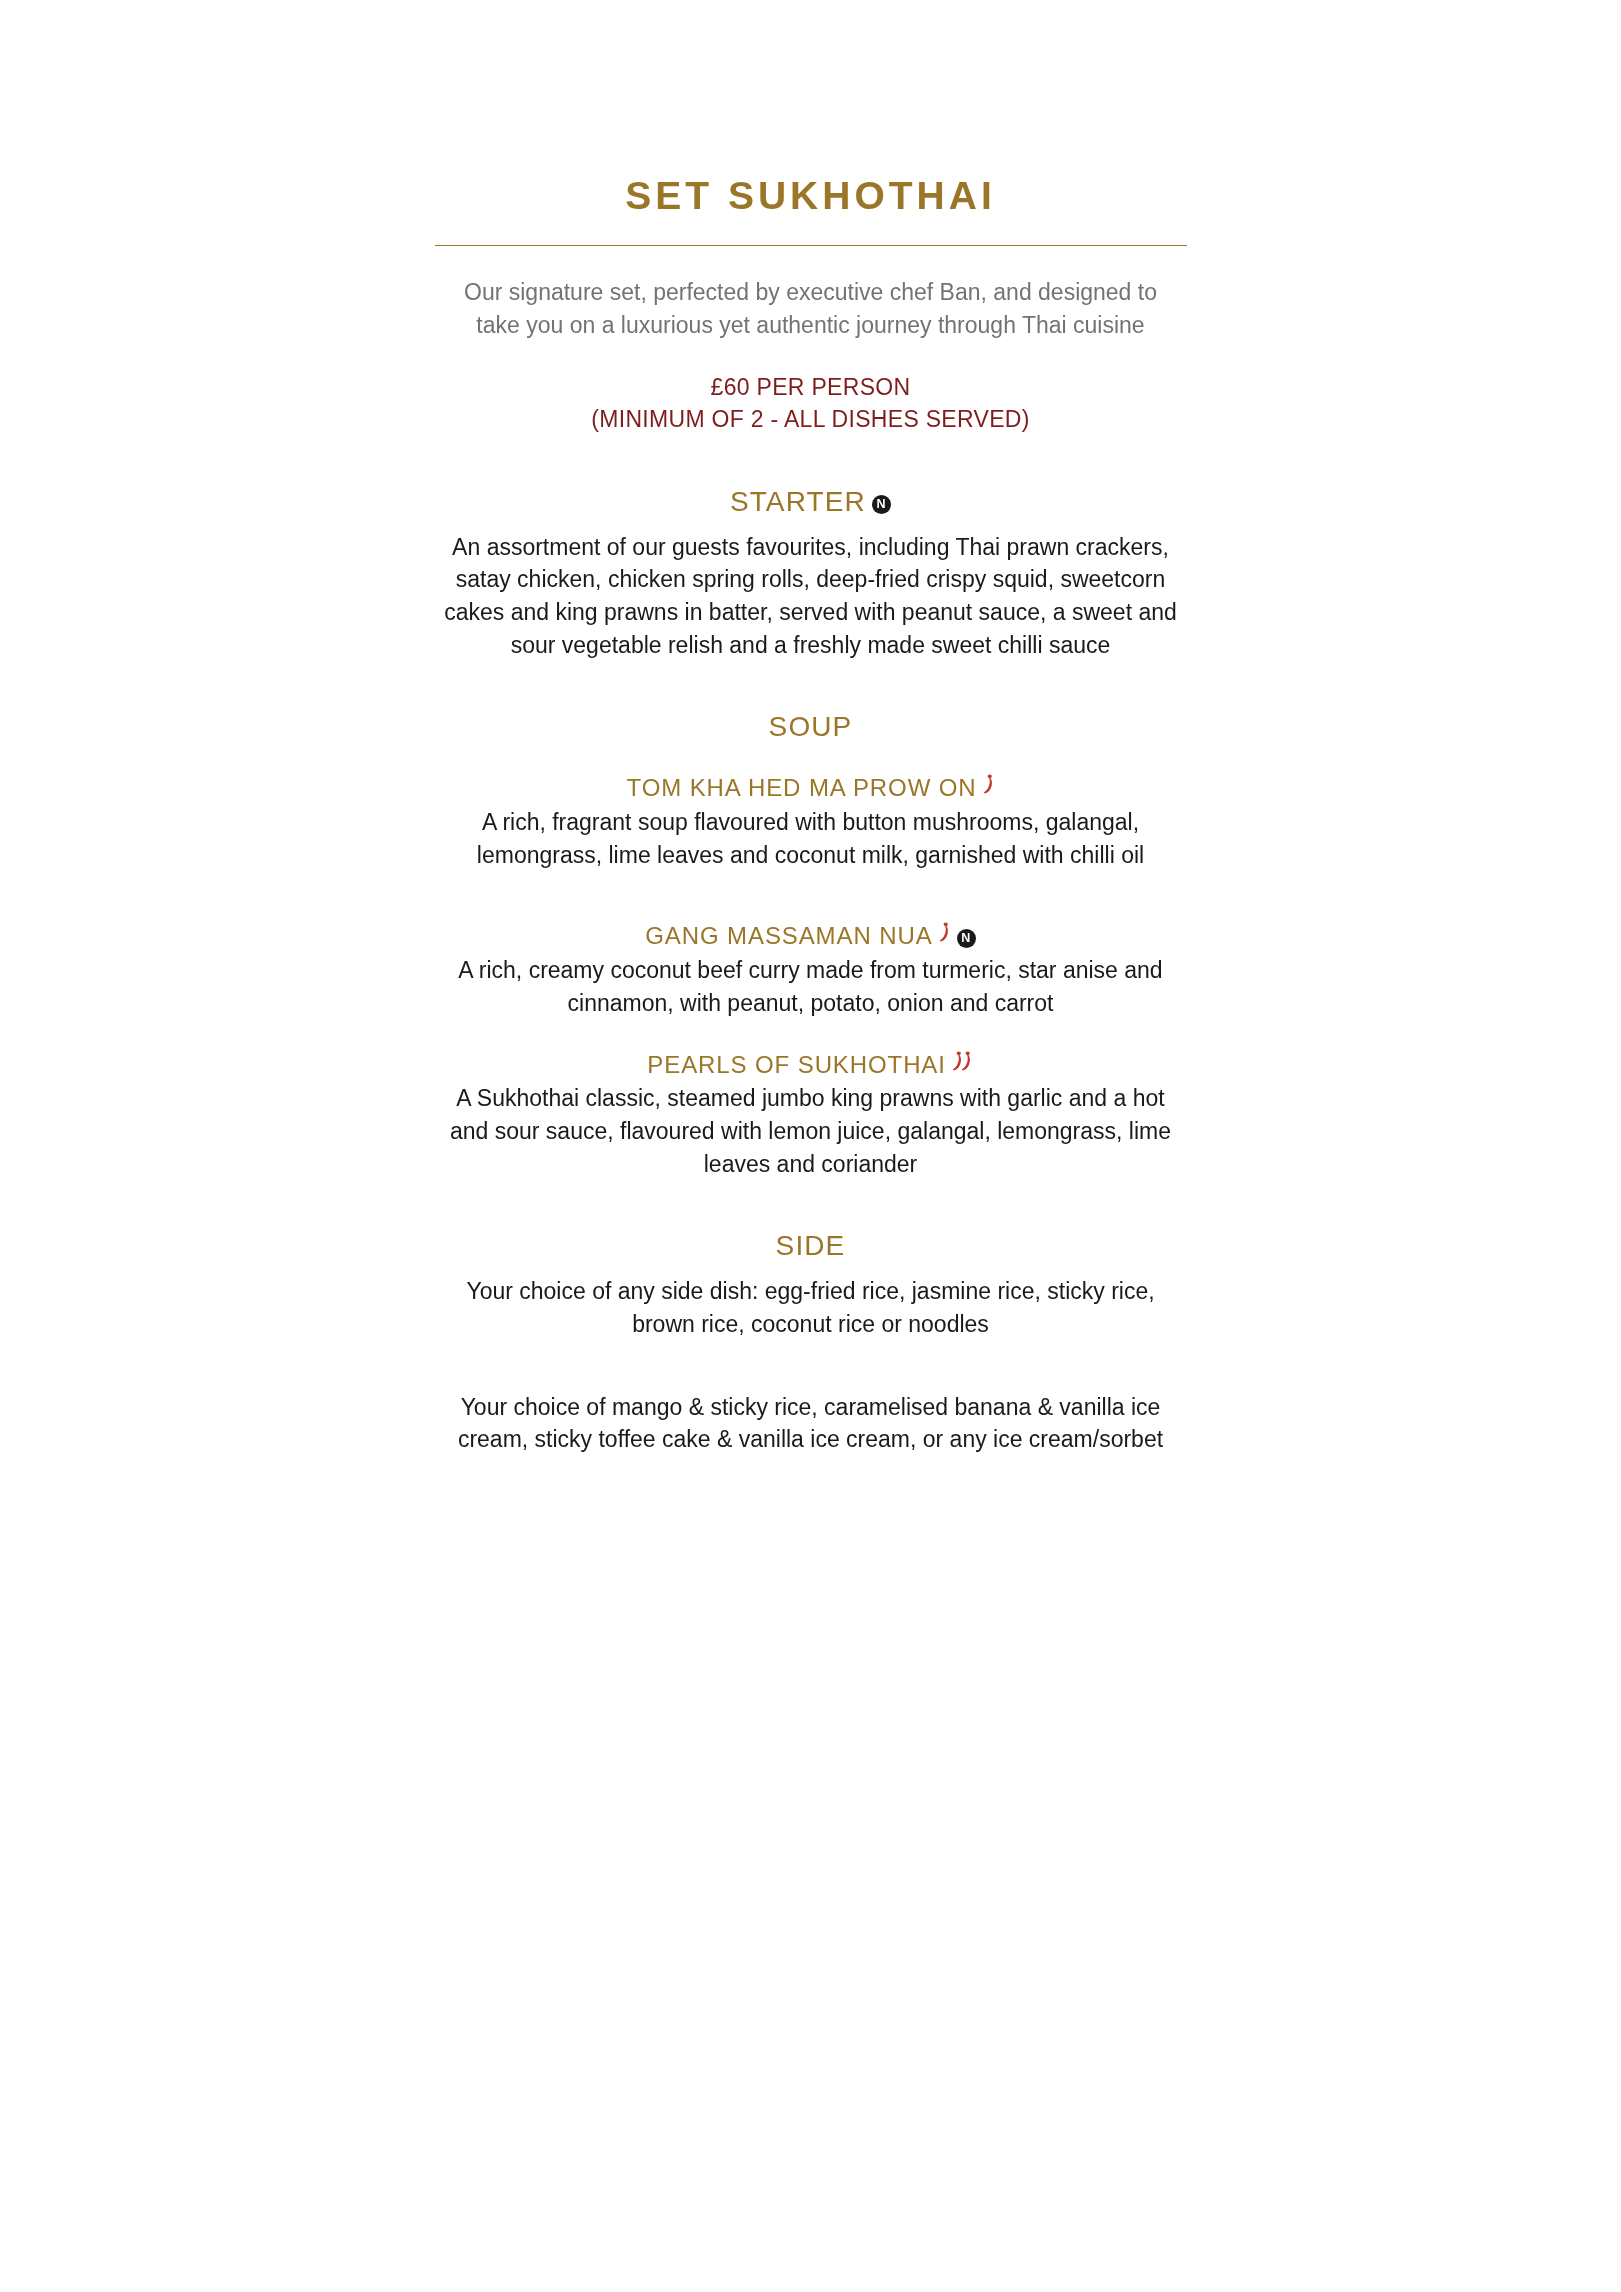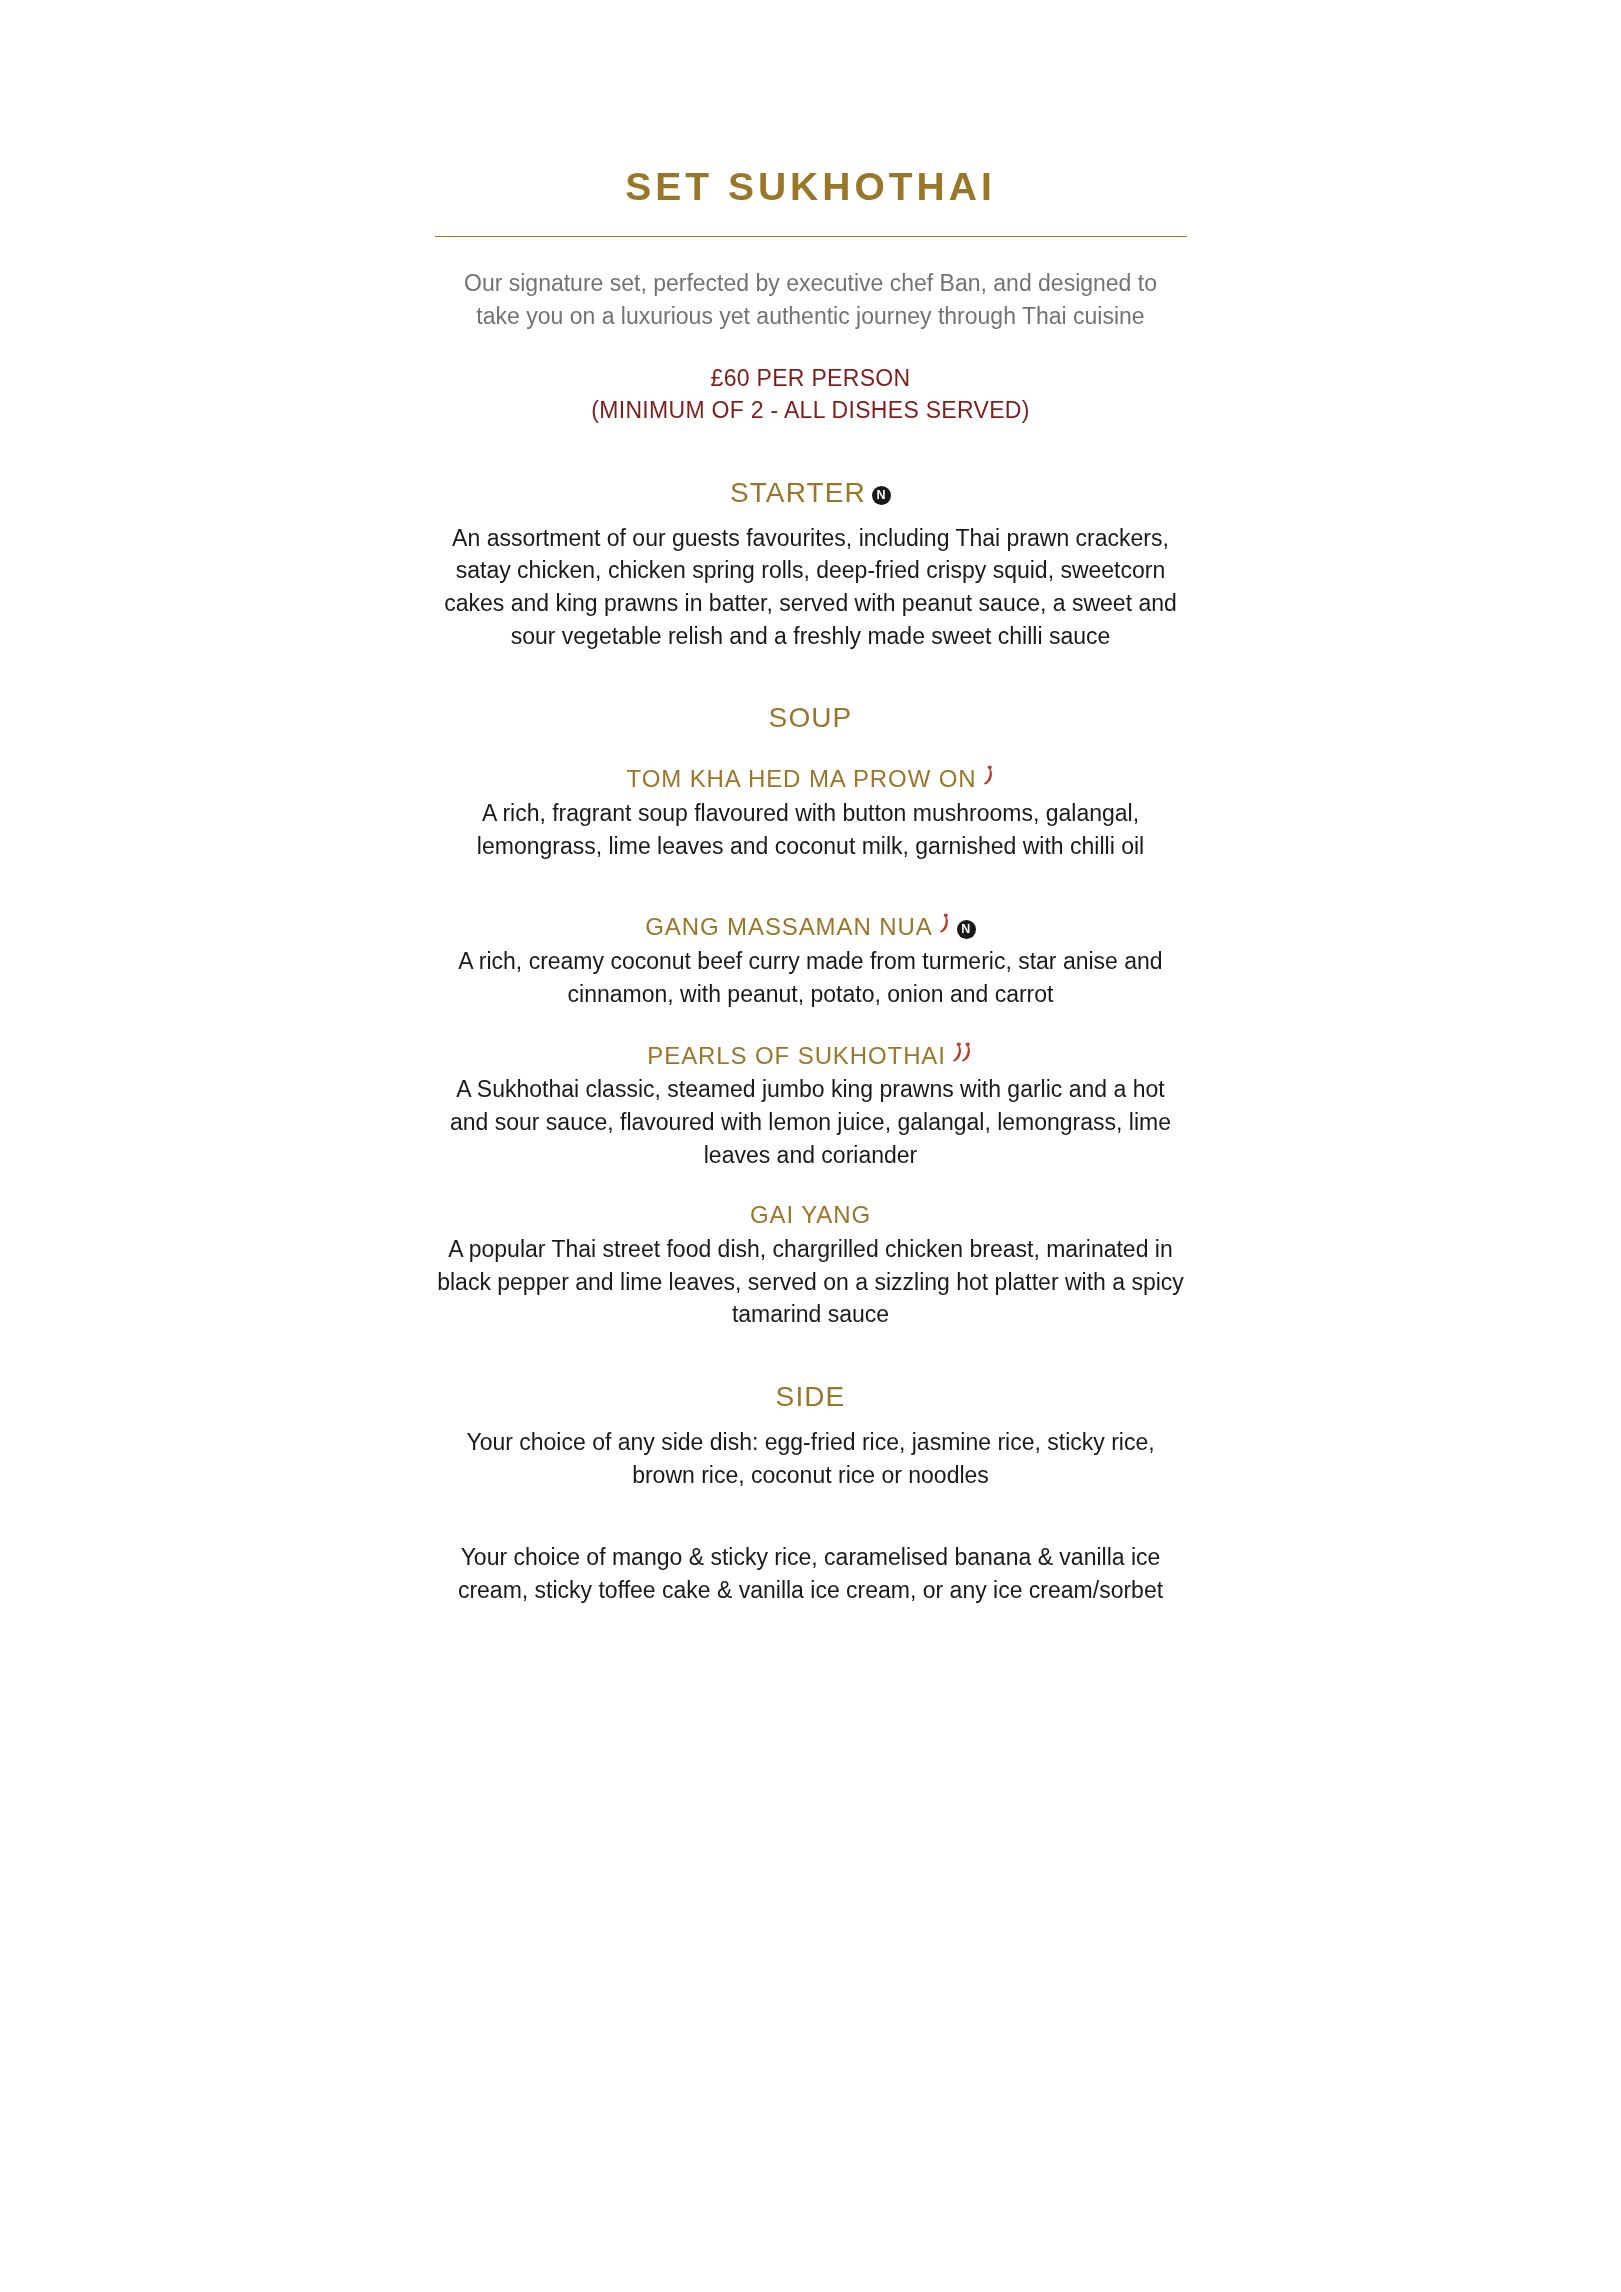--- a/index.html
+++ b/index.html
@@ -12,21 +12,21 @@
     height: 2293px;
     font-family: "Liberation Sans", sans-serif;
     color: #1a1a1a;
     -webkit-font-smoothing: antialiased;
   }
   .page {
     width: 1621px;
     height: 2229px;
     position: relative;
     box-sizing: border-box;
-    padding: 0;
+    padding: 9px;
   }
   .menu {
     width: 788px;
     margin: 0 auto;
     padding-top: 166px;
     text-align: center;
   }
   .menu-title {
     font-size: 39px;
     font-weight: bold;
@@ -169,26 +169,20 @@
       <div class="dish">
         <h3 class="dish-name">
           <span>PEARLS OF SUKHOTHAI</span><span class="chilli-wrap"><span class="chilli-icon"><svg width="21.5" height="21.5" viewBox="0 0 24 24">
                   <path d="M9 2 C10.5 3.5 10 5 8.4 5.6 C9.8 7.5 10.6 10.5 9.6 14.5 C8.6 18.6 6 21.8 3 22.6 C1.3 23 0.4 22 1.6 21.2 C4.6 19.2 6.8 15.6 7.4 11.6 C7.8 8.8 7.5 6.8 6.8 5.6 C5.2 5.2 4.6 3.4 6 2 Z" fill="#c0392b"></path>
                   <path d="M19 2 C20.5 3.5 20 5 18.4 5.6 C19.8 7.5 20.6 10.5 19.6 14.5 C18.6 18.6 16 21.8 13 22.6 C11.3 23 10.4 22 11.6 21.2 C14.6 19.2 16.8 15.6 17.4 11.6 C17.8 8.8 17.5 6.8 16.8 5.6 C15.2 5.2 14.6 3.4 16 2 Z" fill="#c0392b"></path>
                 </svg></span></span>
         </h3>
         <p class="dish-desc">A Sukhothai classic, steamed jumbo king prawns with garlic and a hot and sour sauce, flavoured with lemon juice, galangal, lemongrass, lime leaves and coriander</p>
       </div>
 
-      <div class="dish">
-        <h3 class="dish-name">
-          <span>GAI YANG</span>
-        </h3>
-        <p class="dish-desc">A popular Thai street food dish, chargrilled chicken breast, marinated in black pepper and lime leaves, served on a sizzling hot platter with a spicy tamarind sauce</p>
-      </div>
     </div>
 
     <div class="section">
       <h2 class="section-heading">
         <span>SIDE</span>
       </h2>
       <p class="section-body">Your choice of any side dish: egg-fried rice, jasmine rice, sticky rice, brown rice, coconut rice or noodles</p>
     </div>
 
     <div class="section">

